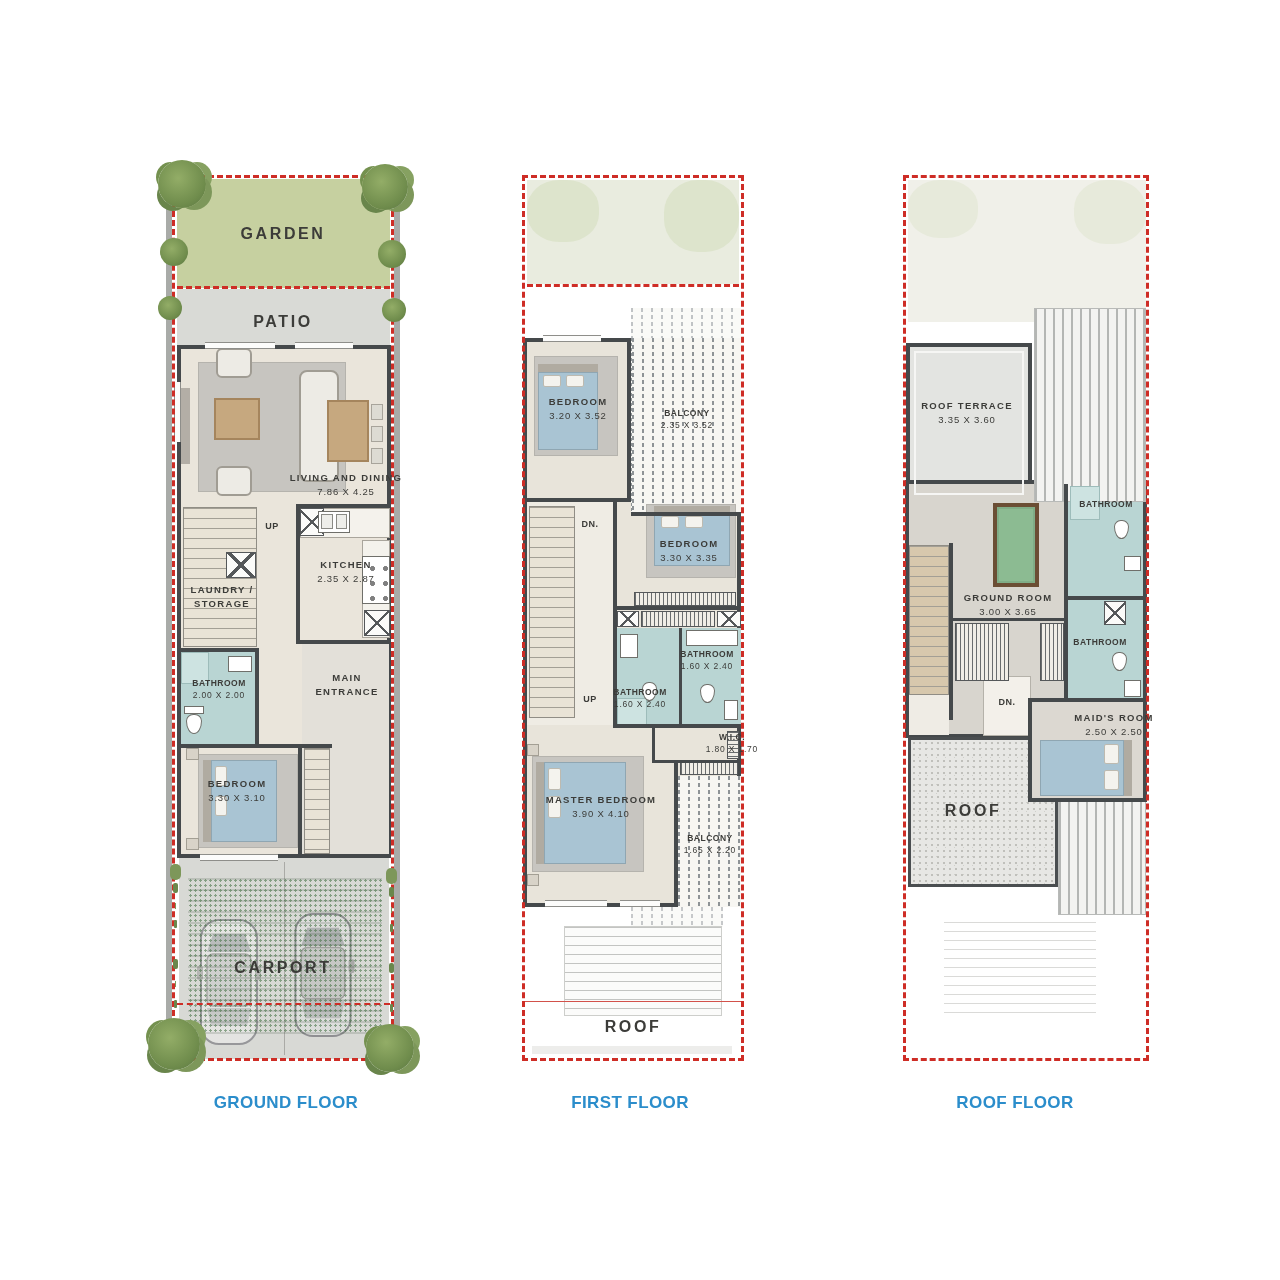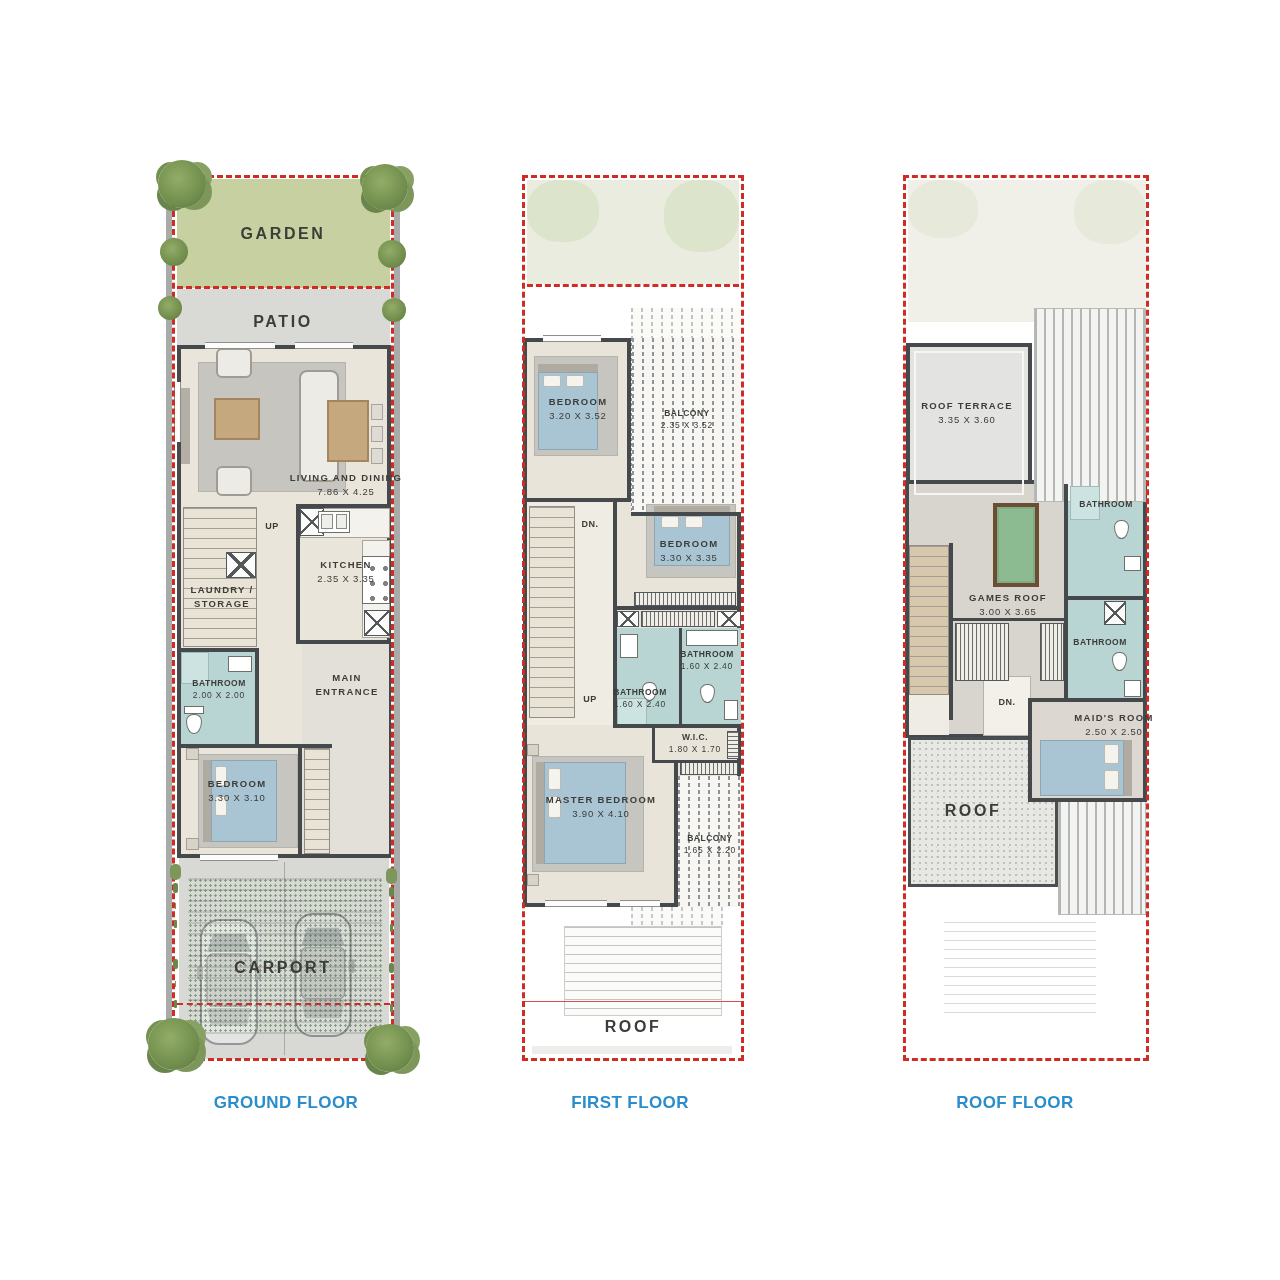--- a/index.html
+++ b/index.html
@@ -200,21 +200,21 @@
     </div>
   <div class="lbl" style="left:346px;top:471px;">
     <span>LIVING AND DINING</span>
     <span class="dims">7.86 X 4.25</span>
   </div>
   <div class="lbl tiny" style="left:272px;top:520px;">
       <span>UP</span>
     </div>
   <div class="lbl" style="left:346px;top:558px;">
     <span>KITCHEN</span>
-    <span class="dims">2.35 X 3.35</span>
+    <span class="dims">2.35 X 2.87</span>
   </div>
   <div class="lbl" style="left:222px;top:583px;">
     <span>LAUNDRY /</span>
     <span>STORAGE</span>
   </div>
   <div class="lbl small" style="left:219px;top:677px;">
     <span>BATHROOM</span>
     <span class="dims">2.00 X 2.00</span>
   </div>
   <div class="lbl" style="left:347px;top:671px;">
@@ -321,21 +321,21 @@
     <span class="dims">3.30 X 3.35</span>
   </div>
   <div class="lbl small" style="left:640px;top:686px;">
     <span>BATHROOM</span>
     <span class="dims">1.60 X 2.40</span>
   </div>
   <div class="lbl small" style="left:707px;top:648px;">
     <span>BATHROOM</span>
     <span class="dims">1.60 X 2.40</span>
   </div>
-  <div class="lbl small" style="left:695px;top:731px;">
+  <div class="lbl small" style="left:732px;top:731px;">
     <span>W.I.C.</span>
     <span class="dims">1.80 X 1.70</span>
   </div>
   <div class="lbl" style="left:601px;top:793px;">
     <span>MASTER BEDROOM</span>
     <span class="dims">3.90 X 4.10</span>
   </div>
   <div class="lbl small" style="left:710px;top:832px;">
     <span>BALCONY</span>
     <span class="dims">1.65 X 2.20</span>
@@ -391,21 +391,21 @@
   <div class="a dash" style="left:903px;top:175px;width:246px;height:886px;"></div>
 
   <div class="lbl" style="left:967px;top:399px;">
     <span>ROOF TERRACE</span>
     <span class="dims">3.35 X 3.60</span>
   </div>
   <div class="lbl small" style="left:1106px;top:498px;">
       <span>BATHROOM</span>
     </div>
   <div class="lbl" style="left:1008px;top:591px;">
-    <span>GAMES ROOF</span>
+    <span>GROUND ROOM</span>
     <span class="dims">3.00 X 3.65</span>
   </div>
   <div class="lbl small" style="left:1100px;top:636px;">
       <span>BATHROOM</span>
     </div>
   <div class="lbl tiny" style="left:1007px;top:696px;">
       <span>DN.</span>
     </div>
   <div class="lbl" style="left:1086px;top:711px;margin-left:28px;">
     <span>MAID'S ROOM</span>

